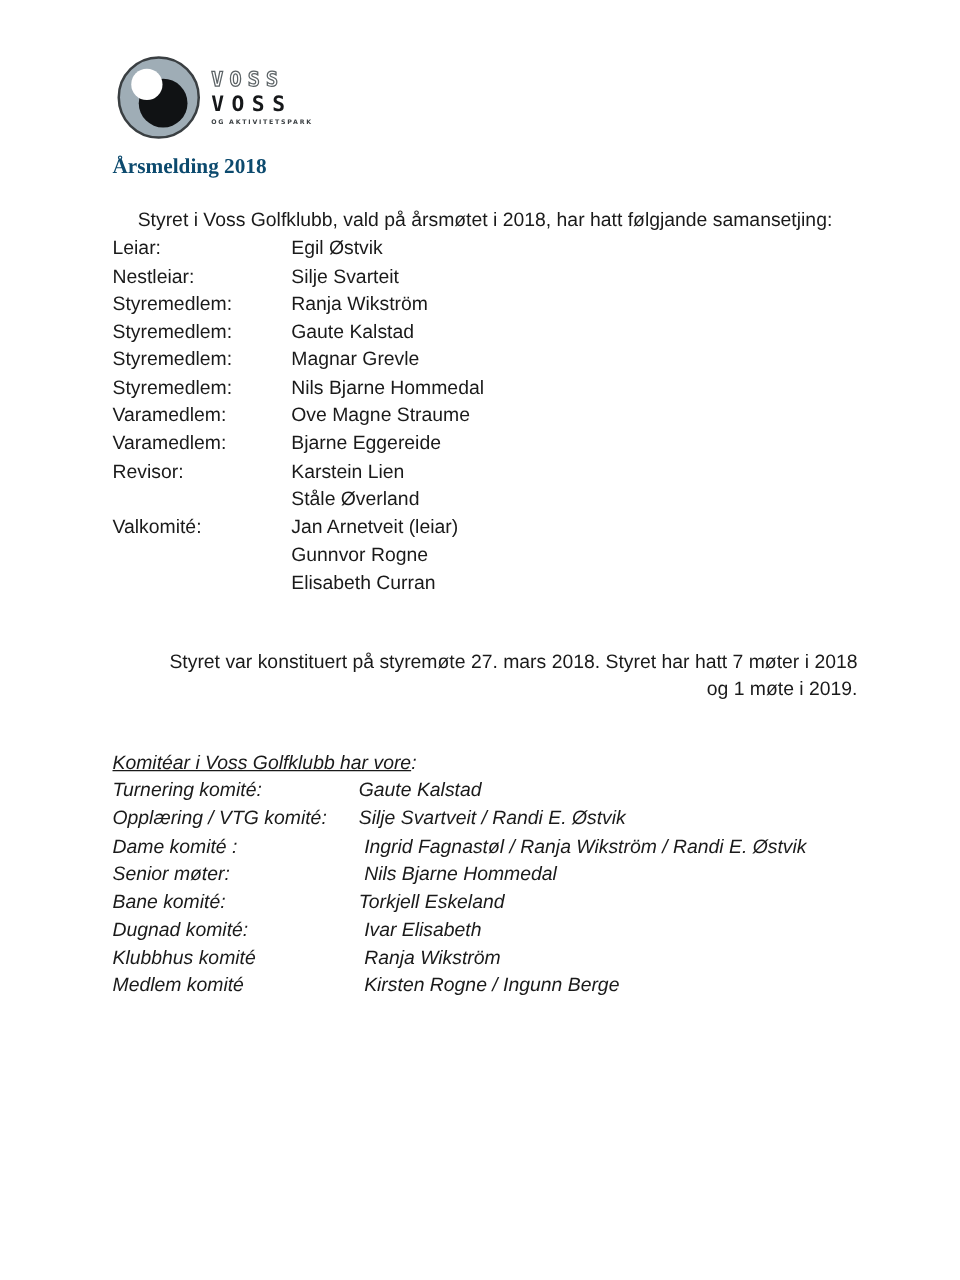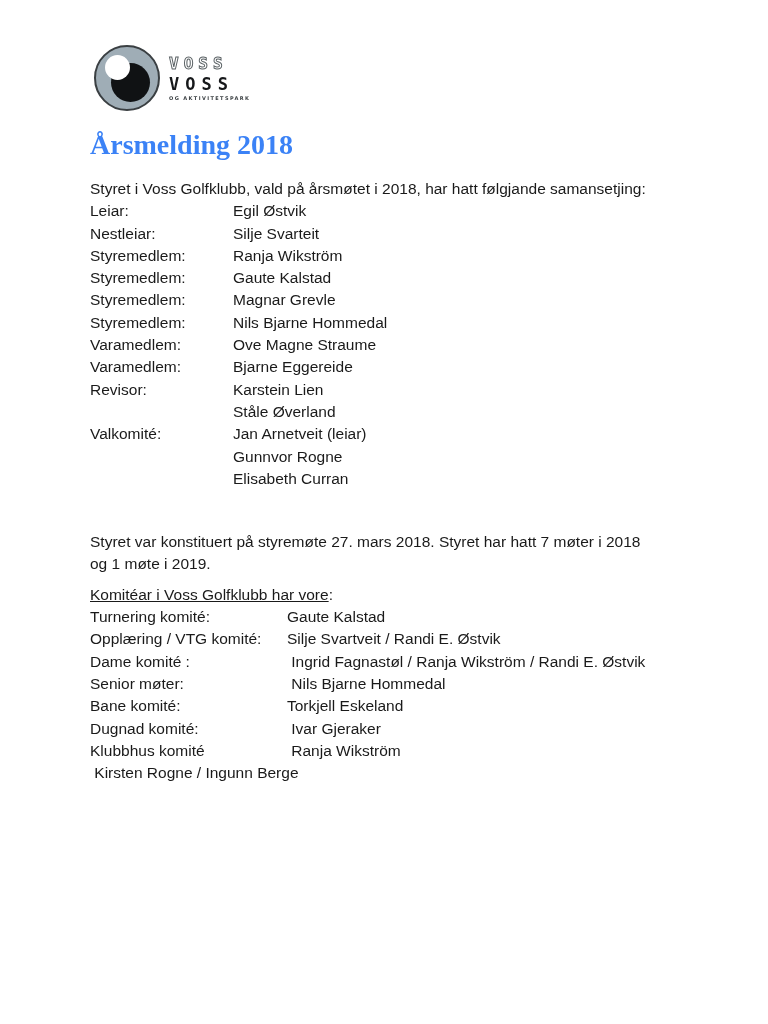--- a/index.html
+++ b/index.html
@@ -30,39 +30,39 @@
     font-family: "DejaVu Sans Mono", monospace; font-weight: bold; font-size: 17px;
     line-height: 17px; letter-spacing: 6px; color: #16181a; margin-top: 4px;
   }
   .logo-tagline {
     font-family: "DejaVu Sans", sans-serif; font-weight: bold; font-size: 5px;
     line-height: 6px; letter-spacing: 1.4px; color: #3c4144; margin-top: 2px;
   }
 
   
   .doc-title {
-    margin-top: 20px;
+    margin-top: 8px;
     font-family: "Liberation Serif", serif; font-weight: bold;
-    font-size: 28px; line-height: 28px; color: #3b82f6;
+    font-size: 17px; line-height: 28px; color: #0c4a6e;
   }
 
   
   .para { white-space: pre-line; }
-  .intro { margin-top: 19px; }
-  .constituted { margin-top: 41px; }
+  .intro { margin-top: 19px; text-align: center; }
+  .constituted { margin-top: 41px; text-align: right; }
   .section { margin-top: 22px; }
   .section-heading .u { text-decoration: underline; }
 
   
   .board-list { }
   .board-row { display: flex; }
   .board-role { width: 143px; flex: none; }
 
   
-  .committees { margin-top: 8px; }
+  .committees { margin-top: 36px; font-style: italic; }
   .committee-row { display: flex; }
   .committee-label { width: 197px; flex: none; white-space: pre; }
   .committee-members { white-space: pre; }
 </style>
 </head>
 <body>
 
 <div class="page">
 
   <div class="logo">
@@ -177,28 +177,29 @@
           <span class="committee-members"> Nils Bjarne Hommedal</span>
         </div>
 
         <div class="committee-row">
           <span class="committee-label">Bane komité:</span>
           <span class="committee-members">Torkjell Eskeland</span>
         </div>
 
         <div class="committee-row">
           <span class="committee-label">Dugnad komité:</span>
-          <span class="committee-members"> Ivar Gjeraker</span>
+          <span class="committee-members"> Ivar Elisabeth</span>
         </div>
 
         <div class="committee-row">
           <span class="committee-label">Klubbhus komité</span>
           <span class="committee-members"> Ranja Wikström</span>
         </div>
 
         <div class="committee-row">
+          <span class="committee-label">Medlem komité</span>
           <span class="committee-members"> Kirsten Rogne / Ingunn Berge</span>
         </div>
 
       </div>
   </div>
 
 </div>
 
 </body></html>

